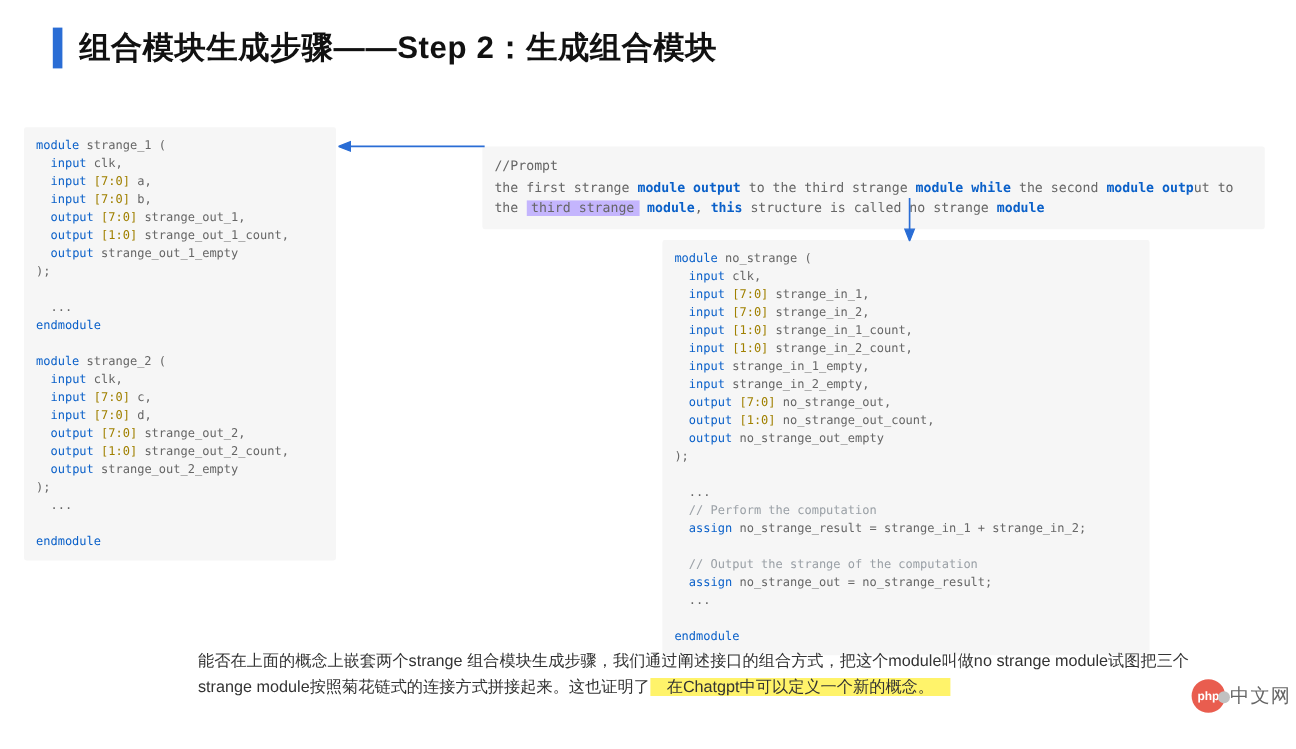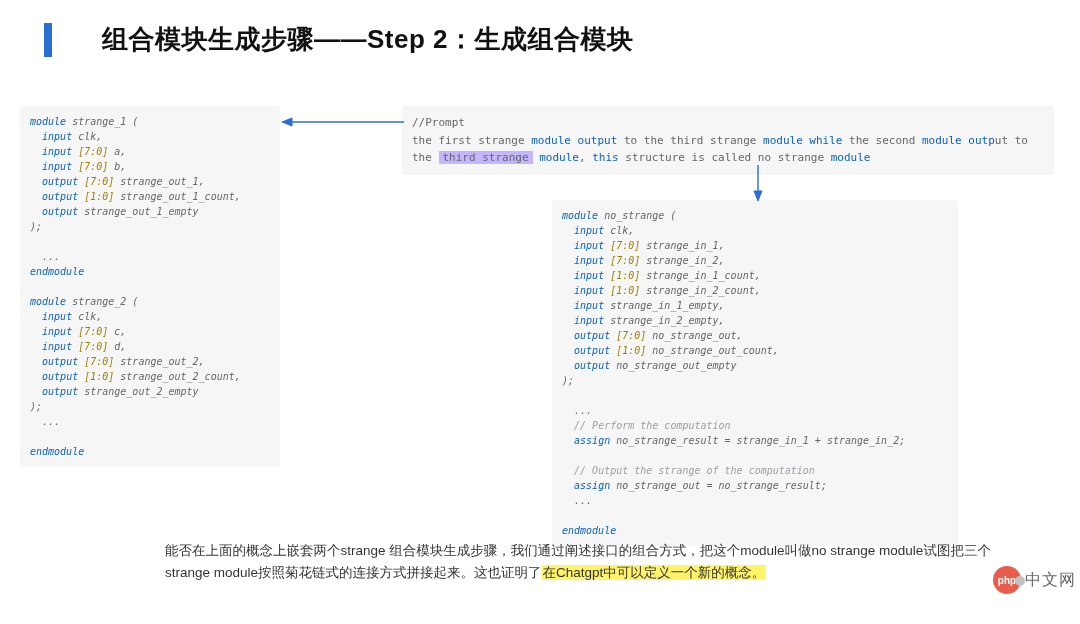--- a/index.html
+++ b/index.html
@@ -10,21 +10,20 @@
     font-family: "Microsoft YaHei", "PingFang SC", Arial, sans-serif;
     position: relative;
     overflow: hidden;
   }
   .title-bar {
     position: absolute;
     left: 44px;
     top: 22px;
     display: flex;
     align-items: center;
-    gap: 36px;
   }
   .title-accent {
     width: 8px;
     height: 34px;
     background: #2a6dd5;
     margin-right: 14px;
   }
   .title-text {
     font-size: 26px;
     font-weight: 700;
@@ -33,46 +32,45 @@
   }
   .code-box {
     background: #f6f6f6;
     font-family: Consolas, Menlo, monospace;
     font-size: 10px;
     line-height: 1.5;
     color: #666;
     white-space: pre;
     padding: 8px 10px;
     border-radius: 2px;
-    font-style: italic;
   }
   .code-box .kw { color: #0a60c9; }
   .code-box .rng { color: #a08000; }
   .code-box .comment { color: #9aa0a6; text-align: center; }
   .left-code {
     position: absolute;
     left: 20px;
     top: 106px;
     width: 260px;
     height: auto;
   }
   .prompt-box {
     position: absolute;
     left: 402px;
-    top: 106px;
+    top: 122px;
     width: 652px;
     background: #f6f6f6;
     padding: 8px 10px;
     font-family: Consolas, Menlo, monospace;
     font-size: 11px;
     line-height: 1.6;
     color: #666;
     border-radius: 2px;
   }
-  .prompt-box .kw { color: #0a60c9; }
+  .prompt-box .kw { color: #0a60c9; font-weight: bold; }
   .prompt-box .mono-inset {
     background: #c4b5fd;
     padding: 0 4px;
   }
   .right-code {
     position: absolute;
     left: 552px;
     top: 200px;
     width: 406px;
   }
@@ -90,21 +88,21 @@
     position: absolute;
     left: 165px;
     top: 540px;
     width: 830px;
     font-size: 13.5px;
     line-height: 1.6;
     color: #333;
   }
   .caption .hl {
     background: #fff36a;
-    padding: 0 1px;
+    padding: 0 14px;
   }
   .watermark {
     position: absolute;
     right: 4px;
     bottom: 30px;
     display: flex;
     align-items: center;
     opacity: 0.9;
   }
   .wm-logo {

